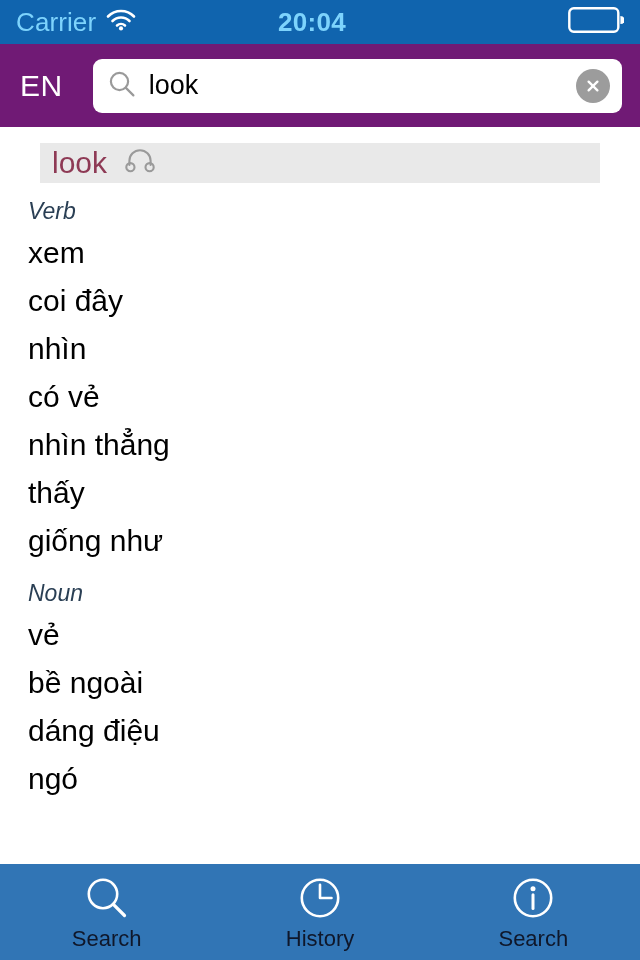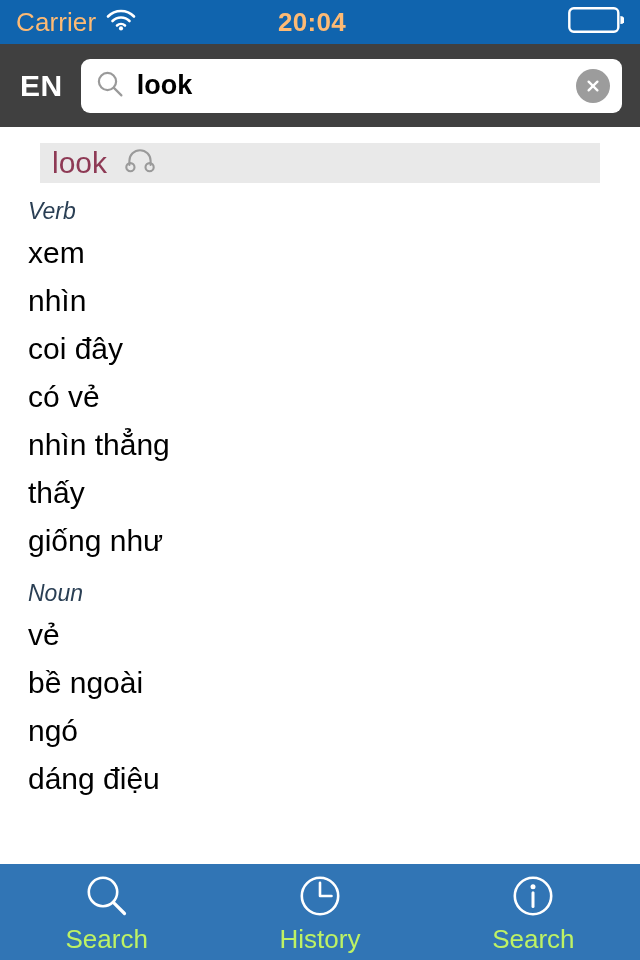--- a/index.html
+++ b/index.html
@@ -20,21 +20,21 @@
     display: flex;
     flex-direction: column;
     background: #ffffff;
   }
 
   
   .status-bar {
     height: 44px;
     flex: 0 0 44px;
     background: #1064AE;
-    color: #fdba74;
+    color: #7dd3fc;
     display: flex;
     align-items: center;
     padding: 0 16px;
     position: relative;
   }
   .status-left {
     display: flex;
     align-items: center;
     gap: 10px;
   }
@@ -57,26 +57,25 @@
     margin-left: auto;
     display: flex;
     align-items: center;
     z-index: 2;
   }
 
   
   .search-header {
     flex: 0 0 83px;
     height: 83px;
-    background: #404040;
+    background: #701a75;
     display: flex;
     align-items: center;
     padding: 0 18px 0 14px;
-    gap: 12px;
-    font-weight: bold;
+    gap: 24px;
   }
   .lang-button {
     color: #ffffff;
     font-size: 30px;
     line-height: 1;
     padding: 4px 6px;
     letter-spacing: 0.5px;
     flex: 0 0 auto;
     cursor: pointer;
   }
@@ -169,22 +168,22 @@
     height: 100%;
     display: flex;
     flex-direction: column;
     align-items: center;
     justify-content: center;
     gap: 7px;
     cursor: pointer;
   }
   .tab-icon { display: block; height: 46px; }
   .tab-label {
-    color: #bef264;
-    font-size: 26px;
+    color: #0f172a;
+    font-size: 22px;
     line-height: 1;
   }
 </style>
 </head>
 <body>
 
 <div id="app">
 
   <div class="status-bar">
     <div class="status-left">
@@ -241,32 +240,32 @@
           <circle cx="5.4" cy="18.2" r="4.1" fill="none" stroke="#9A9A9A" stroke-width="2.1"></circle>
           <circle cx="24.6" cy="18.2" r="4.1" fill="none" stroke="#9A9A9A" stroke-width="2.1"></circle>
         </svg>
       </span>
     </div>
 
     <div class="entry-list">
 
       <div class="pos-header">Verb</div>
       <div class="translation">xem</div>
+      <div class="translation">coi đây</div>
       <div class="translation">nhìn</div>
-      <div class="translation">coi đây</div>
       <div class="translation">có vẻ</div>
       <div class="translation">nhìn thẳng</div>
       <div class="translation">thấy</div>
       <div class="translation">giống như</div>
 
       <div class="pos-header">Noun</div>
       <div class="translation">vẻ</div>
       <div class="translation">bề ngoài</div>
+      <div class="translation">dáng điệu</div>
       <div class="translation">ngó</div>
-      <div class="translation">dáng điệu</div>
 
     </div>
   </div>
 
   <div class="tab-bar">
 
     <div class="tab-item">
       <span class="tab-icon">
         <svg width="46" height="46" viewBox="0 0 46 46">
           <circle cx="19" cy="19" r="14.2" fill="none" stroke="#ffffff" stroke-width="2.6"></circle>

